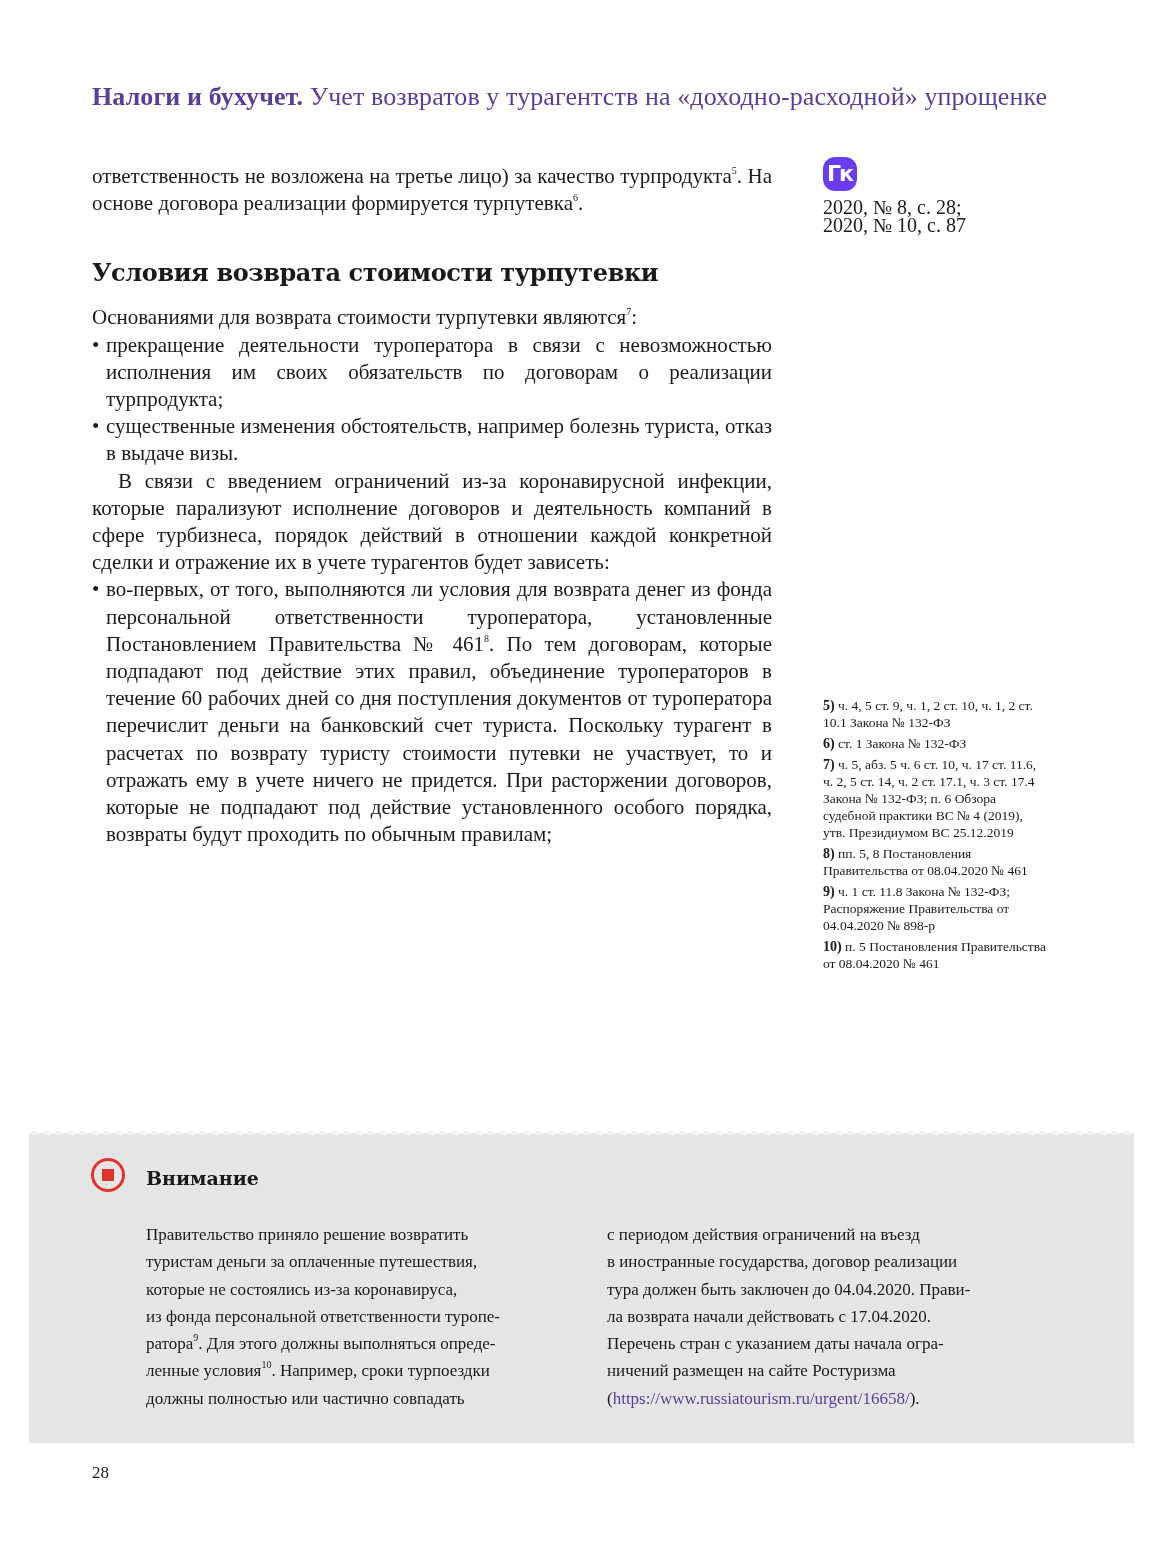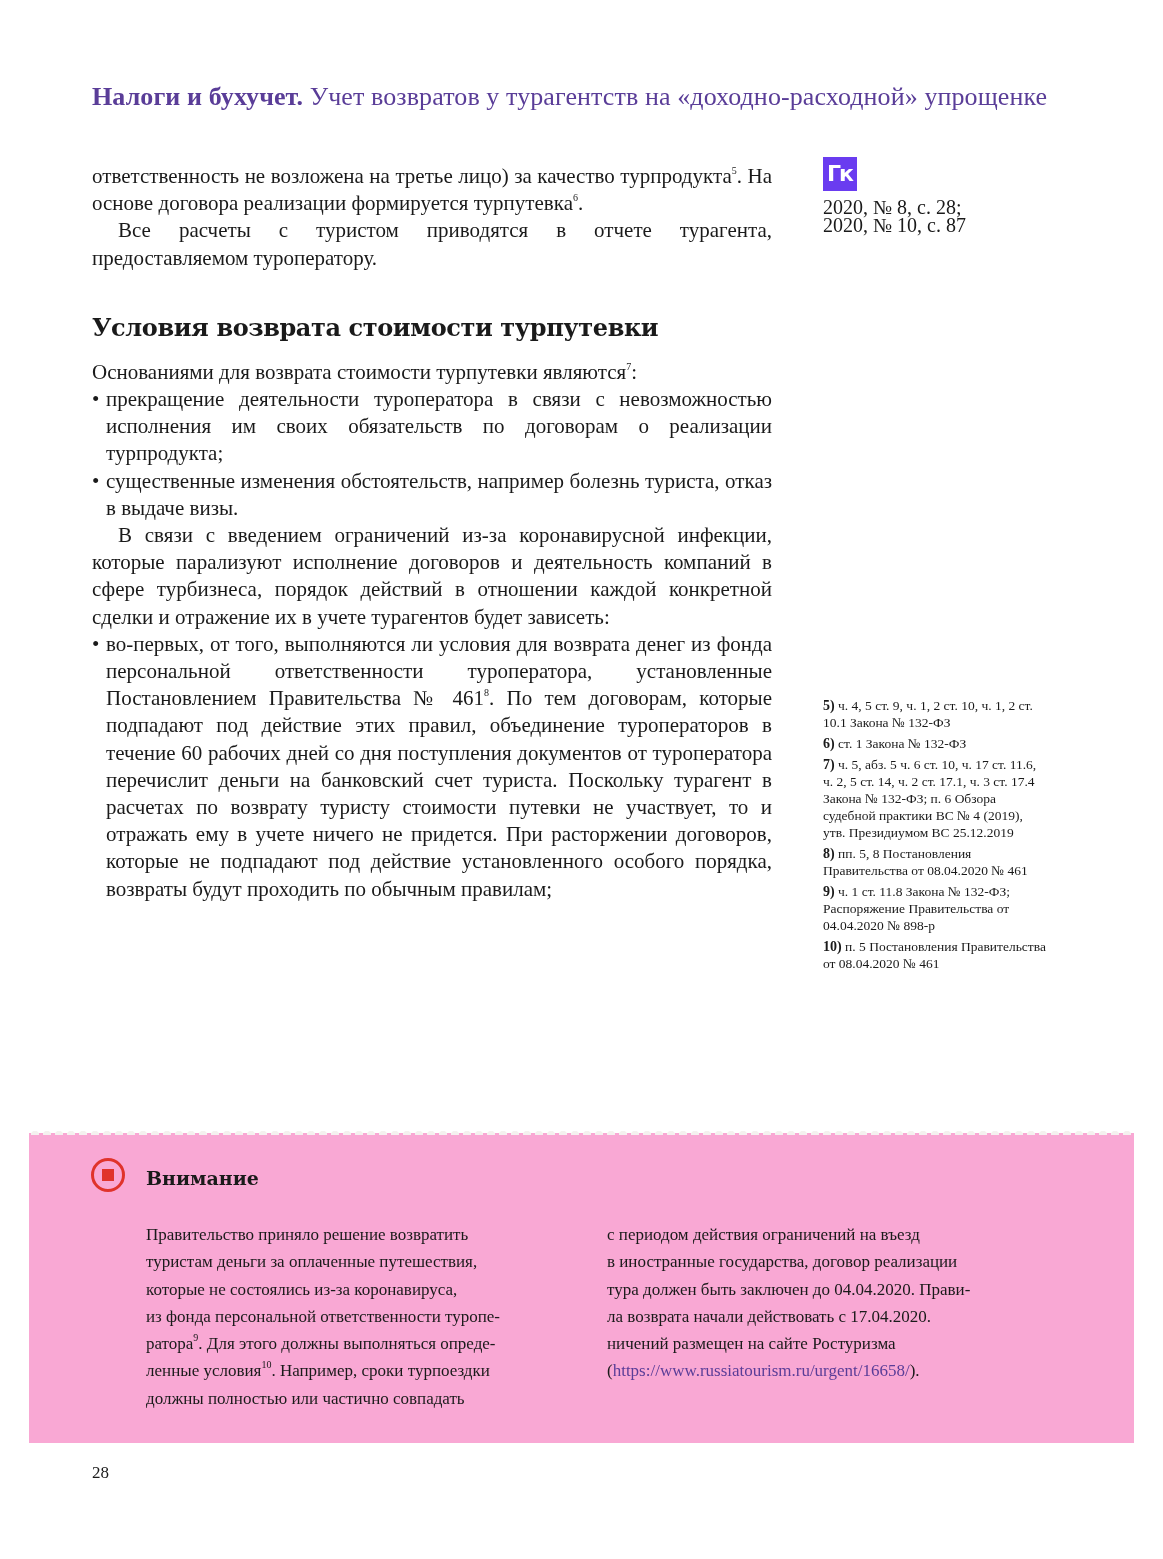--- a/index.html
+++ b/index.html
@@ -14,31 +14,31 @@
   .main p.indent { text-indent: 26px; }
   .main h2 { font-size: 24px; font-weight: bold; margin: 42px 0 17px 0; line-height: 28px;
              font-family: "DejaVu Serif", serif; letter-spacing: -0.4px; }
   .main ul { list-style: none; margin: 0; padding: 0; }
   .main li { position: relative; padding-left: 14px; text-align: justify; }
   .main li::before { content: "•"; position: absolute; left: 0; top: 0; }
   sup { font-size: 10px; vertical-align: top; line-height: 12px; position: relative; top: 2px; }
 
   .sidebar { position: absolute; left: 823px; top: 157px; width: 225px; font-size: 13.5px; line-height: 17.5px;
              font-family: "Liberation Serif", serif; }
-  .logo { width: 34px; height: 34px; background: #6a3cf0; position: relative; margin-bottom: 8px; }
+  .logo { width: 34px; height: 34px; background: #6a3cf0; position: relative; margin-bottom: 8px; border-radius: 12px; }
   .logo span { position: absolute; left: 4px; top: 4px; color: #fff; font-family: "DejaVu Sans", sans-serif;
                font-weight: bold; font-size: 22px; line-height: 26px; letter-spacing: -2px; }
   .sidebar .note { margin: 0 0 6px 0; }
   .sidebar .refs b { display: block; font-size: 20px; font-weight: normal; }
 
   .footnotes { position: absolute; left: 823px; top: 697px; width: 225px; font-size: 13.5px; line-height: 17px; }
   .footnotes .fn { margin-bottom: 4px; }
   .footnotes .fn b { font-weight: bold; font-size: 14px; }
 
-  .attention { position: absolute; left: 29px; top: 1133px; width: 1105px; height: 310px; background: #f9a8d4; }
+  .attention { position: absolute; left: 29px; top: 1133px; width: 1105px; height: 310px; background: #e5e5e5; }
   .attention .wavy { position: absolute; left: 0; top: -4px; width: 100%; height: 6px;
      background: radial-gradient(circle at 6px 6px, #f4f1ef 4px, transparent 4.5px) 0 0 / 12px 6px repeat-x; }
   .att-icon { position: absolute; left: 62px; top: 25px; width: 34px; height: 34px; border: 3px solid #e0332b;
               border-radius: 50%; box-sizing: border-box; }
   .att-icon::after { content: ""; position: absolute; left: 8px; top: 8px; width: 12px; height: 12px; background: #e0332b; }
   .att-title { position: absolute; left: 117px; top: 34px; font-size: 19px; font-weight: bold;
                font-family: "DejaVu Serif", serif; }
   .att-col { position: absolute; top: 88px; font-size: 17px; line-height: 27.3px; font-family: "Liberation Serif", serif; }
   .att-col.left { left: 117px; width: 430px; }
   .att-col.right { left: 578px; width: 440px; }
@@ -50,21 +50,20 @@
 </head>
 <body>
 
 <div class="header">
   <b>Налоги и бухучет.</b>
   <span>Учет возвратов у турагентств на «доходно-расходной» упрощенке</span>
 </div>
 
 <div class="main">
   <p><span>ответственность не возложена на третье лицо) за качество турпродукта</span><sup>5</sup><span>. На основе договора реализации формируется турпутевка</span><sup>6</sup><span>.</span></p>
-  <p class="indent">Все расчеты с туристом приводятся в отчете турагента, предоставляемом туроператору.</p>
   <h2>Условия возврата стоимости турпутевки</h2>
   <p><span>Основаниями для возврата стоимости турпутевки являются</span><sup>7</sup><span>:</span></p>
   <ul>
     <li>прекращение деятельности туроператора в связи с невозможностью исполнения им своих обязательств по договорам о реализации турпродукта;</li>
     <li>существенные изменения обстоятельств, например болезнь туриста, отказ в выдаче визы.</li>
   </ul>
   <p class="indent">В связи с введением ограничений из-за коронавирусной инфекции, которые парализуют исполнение договоров и деятельность компаний в сфере турбизнеса, порядок действий в отношении каждой конкретной сделки и отражение их в учете турагентов будет зависеть:</p>
   <ul>
     <li><span>во-первых, от того, выполняются ли условия для возврата денег из фонда персональной ответственности туроператора, установленные Постановлением Правительства № 461</span><sup>8</sup><span>. По тем договорам, которые подпадают под действие этих правил, объединение туроператоров в течение 60 рабочих дней со дня поступления документов от туроператора перечислит деньги на банковский счет туриста. Поскольку турагент в расчетах по возврату туристу стоимости путевки не участвует, то и отражать ему в учете ничего не придется. При расторжении договоров, которые не подпадают под действие установленного особого порядка, возвраты будут проходить по обычным правилам;</span></li>
   </ul>
@@ -100,18 +99,19 @@
     <span class="line">из фонда персональной ответственности туропе-</span>
     <span class="line"><span>ратора</span><sup>9</sup><span>. Для этого должны выполняться опреде-</span></span>
     <span class="line"><span>ленные условия</span><sup>10</sup><span>. Например, сроки турпоездки</span></span>
     <span class="line">должны полностью или частично совпадать</span>
   </div>
   <div class="att-col right">
     <span class="line">с периодом действия ограничений на въезд</span>
     <span class="line">в иностранные государства, договор реализации</span>
     <span class="line">тура должен быть заключен до 04.04.2020. Прави-</span>
     <span class="line">ла возврата начали действовать с 17.04.2020.</span>
+    <span class="line">Перечень стран с указанием даты начала огра-</span>
     <span class="line">ничений размещен на сайте Ростуризма</span>
     <span class="line"><span>(</span><span class="link">https://www.russiatourism.ru/urgent/16658/</span><span>).</span></span>
   </div>
 </div>
 
 <div class="page-num">28</div>
 
 </body></html>

